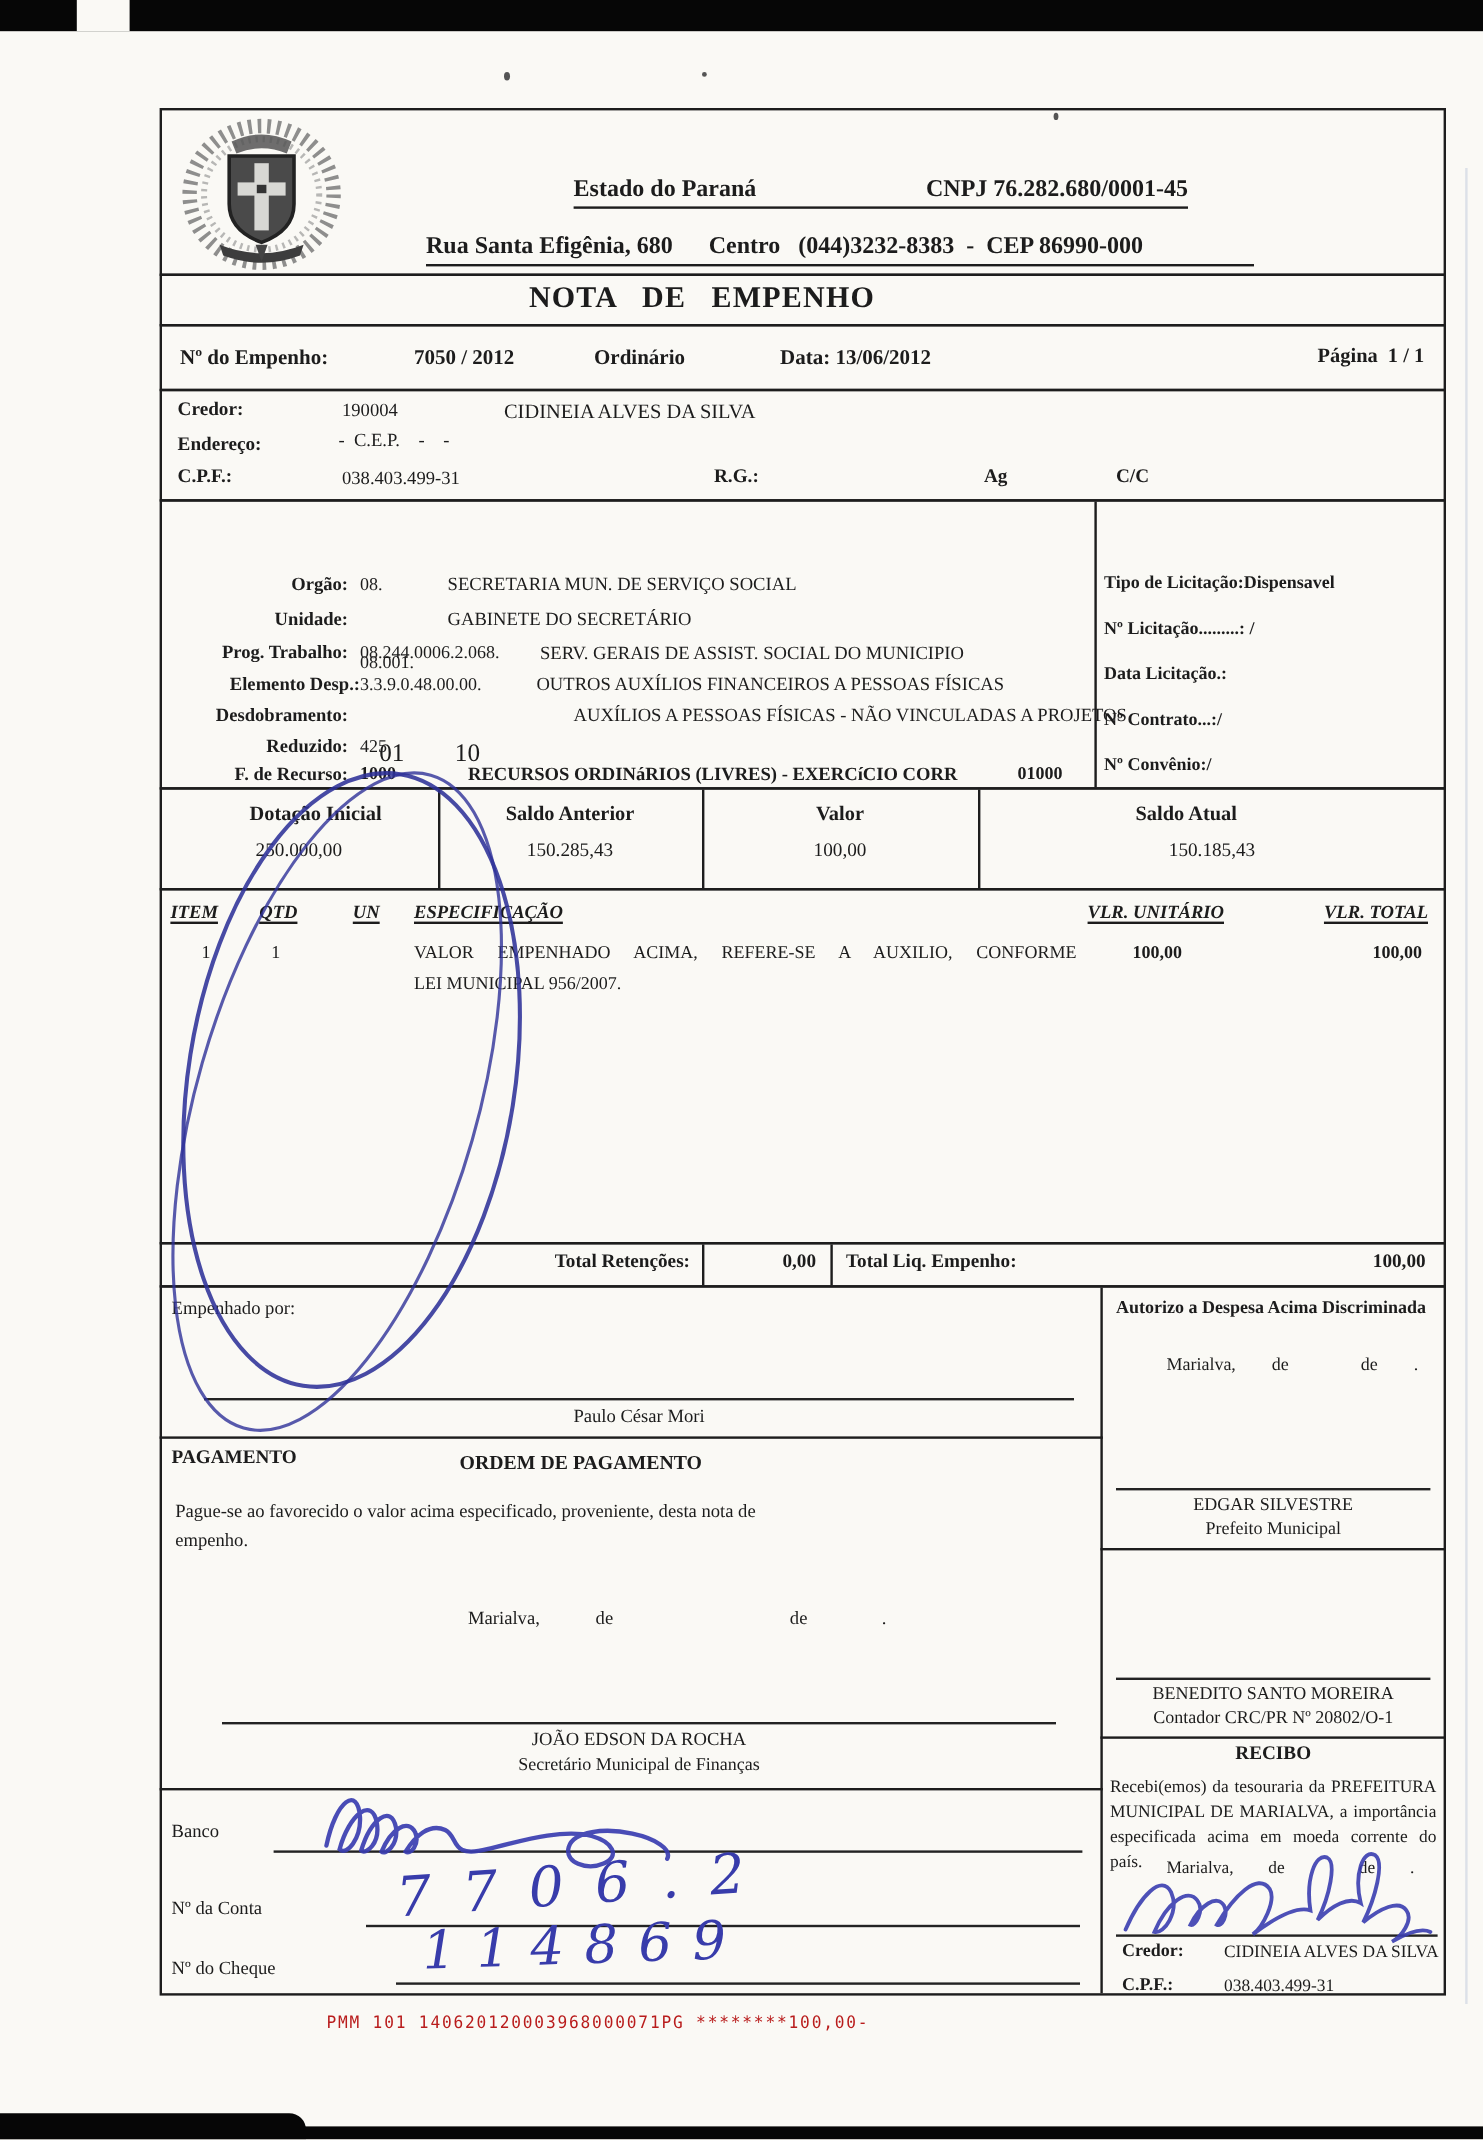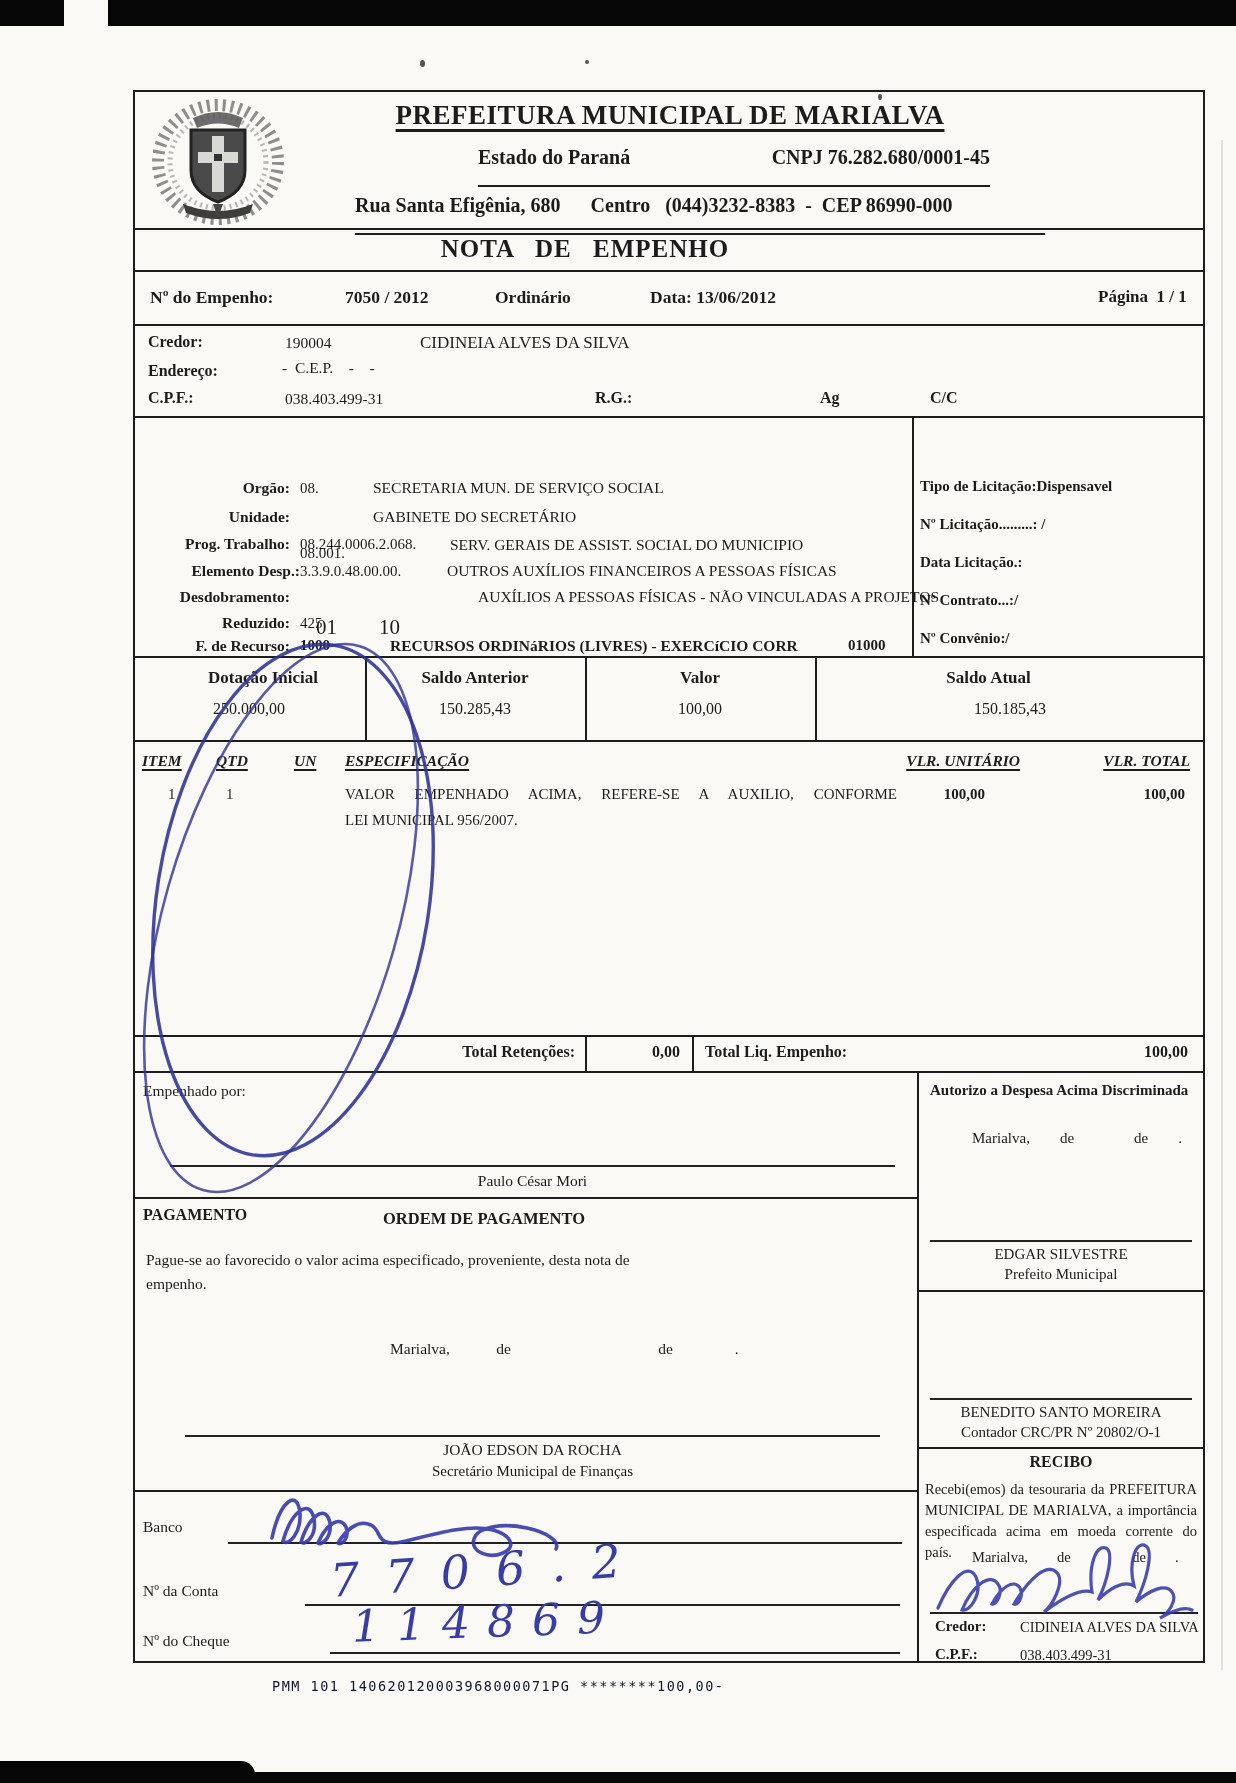--- a/index.html
+++ b/index.html
@@ -14,26 +14,26 @@
   .hl{position:absolute;border-top:2.5px solid #1d1d1d;height:0;}
   .vl{position:absolute;border-left:2px solid #1d1d1d;width:0;}
   .sig{position:absolute;border-top:2.2px solid #232323;height:0;}
   
   .t{position:absolute;white-space:pre;line-height:1.15;}
   .b{font-weight:bold;}
   .c{text-align:center;}
   .r{text-align:right;}
   .wrap{white-space:normal;}
   .u3{text-decoration:underline;text-decoration-thickness:3px;text-underline-offset:5px;}
-  .uline{border-bottom:2.6px solid #1d1d1d;padding-bottom:16px;}
+  .uline{border-bottom:2.6px solid #1d1d1d;padding-bottom:3px;}
   .ih{font-style:italic;font-weight:bold;text-decoration:underline;text-decoration-thickness:2px;text-underline-offset:3px;}
   .just{text-align-last:justify;}
   
   .hand{position:absolute;font-family:"DejaVu Serif",serif;font-style:italic;color:#383cab;white-space:pre;}
-  .stamp{position:absolute;font-family:"DejaVu Sans Mono",monospace;color:#0f172a;
+  .stamp{position:absolute;font-family:"DejaVu Sans Mono",monospace;color:#b91c1c;
          letter-spacing:1.5px;transform:scaleY(1.06);filter:blur(.3px);}
   svg.overlay{position:absolute;left:0;top:0;pointer-events:none;}
 </style>
 </head>
 <body>
 
 <div class="scan">
 
   <div class="bar" style="left:0;top:0;width:1236px;height:26px;"></div>
   <div style="position:absolute;left:64px;top:0;width:44px;height:26px;background:#faf9f5;"></div>
@@ -51,21 +51,20 @@
     <ellipse cx="75" cy="66" rx="48" ry="46" fill="none" stroke="#8a8a8a" stroke-width="5" stroke-dasharray="2 4" opacity="0.6"></ellipse>
     <path d="M48,34 h54 v40 q0,22 -27,32 q-27,-10 -27,-32 z" fill="#4a4a4a" stroke="#222" stroke-width="3"></path>
     <rect x="69" y="40" width="12" height="56" fill="#d8d8d4"></rect>
     <rect x="55" y="56" width="40" height="11" fill="#d8d8d4"></rect>
     <rect x="71" y="58" width="8" height="7" fill="#333"></rect>
     <path d="M50,22 q25,-12 50,0 l-4,10 q-21,-9 -42,0 z" fill="#555" opacity="0.85"></path>
     <path d="M40,108 q35,14 70,0 l-3,9 q-32,12 -64,0 z" fill="#3d3d3d"></path>
     <path d="M70,108 l5,14 l5,-14 z" fill="#444"></path>
   </svg>
 
-  <div class="t b u3" style="left:290px;top:100px;width:760px;font-size:27px;text-align:center;letter-spacing:.5px;">PREFEITURA MUNICIPAL DE MARIALVA</div>
 
   <div class="uline" style="position:absolute;left:478px;top:146px;width:512px;display:flex;justify-content:space-between;font-size:20px;font-weight:bold;">
     <span class="t" style="position:static;">Estado do Paraná</span>
     <span class="t" style="position:static;">CNPJ 76.282.680/0001-45</span>
   </div>
 
   <div class="t b uline" style="left:355px;top:194px;width:690px;font-size:20px;">Rua Santa Efigênia, 680      Centro   (044)3232-8383  -  CEP 86990-000</div>
 
   <div class="bx" style="left:133px;top:228px;width:1072px;height:44px;"></div>
   <div class="t b" style="left:350px;top:235px;width:470px;font-size:25px;text-align:center;word-spacing:14px;letter-spacing:1px;">NOTA DE EMPENHO</div>

